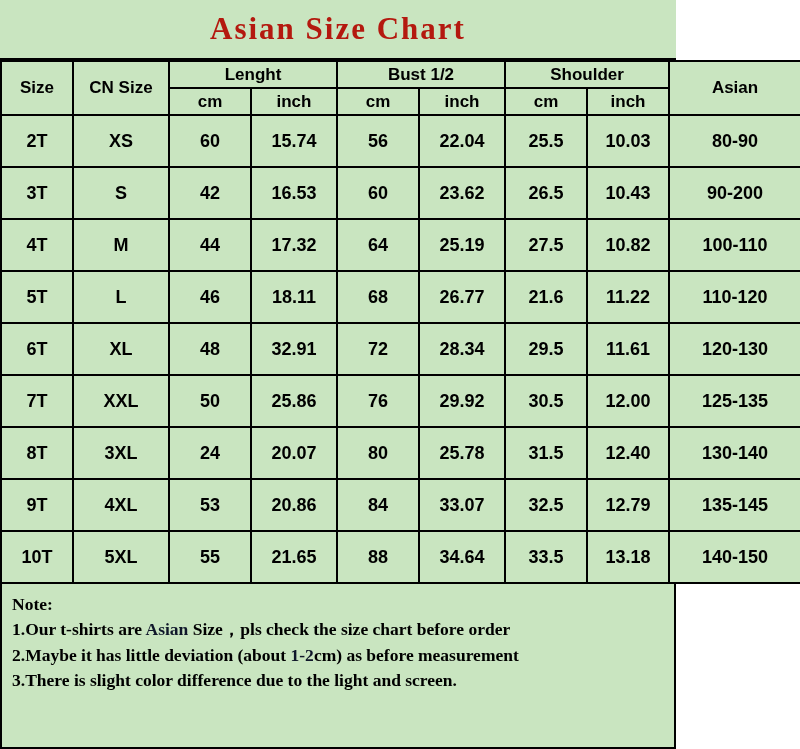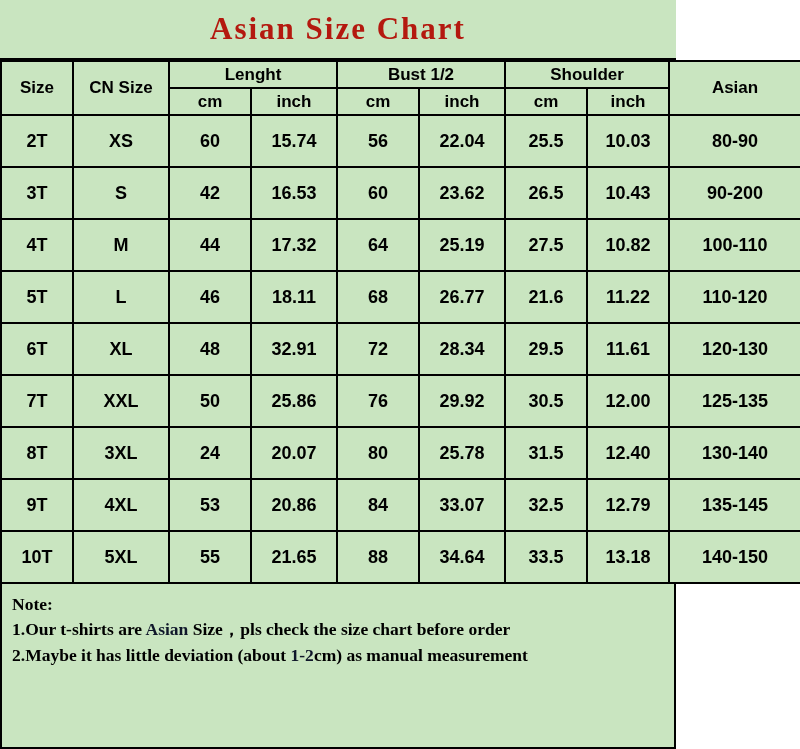--- a/index.html
+++ b/index.html
@@ -233,16 +233,17 @@
         <td>33.5</td>
         <td>13.18</td>
         <td>140-150</td>
       </tr>
     </tbody>
   </table>
 
   <div class="note-box">
     <div class="note-line">Note:</div>
     <div class="note-line"><span>1.Our t-shirts are </span><span class="red">Asian</span><span> Size，pls check the size chart before order</span></div>
-    <div class="note-line"><span>2.Maybe it has little deviation (about </span><span class="red">1-2</span><span>cm) as manual measurement</span></div>
+    <div class="note-line"><span>2.Maybe it has little deviation (about </span><span class="red">1-2</span><span>cm) as before measurement</span></div>
+    <div class="note-line">3.There is slight color difference due to the light and screen.</div>
   </div>
 
 </div>
 
 </body></html>

